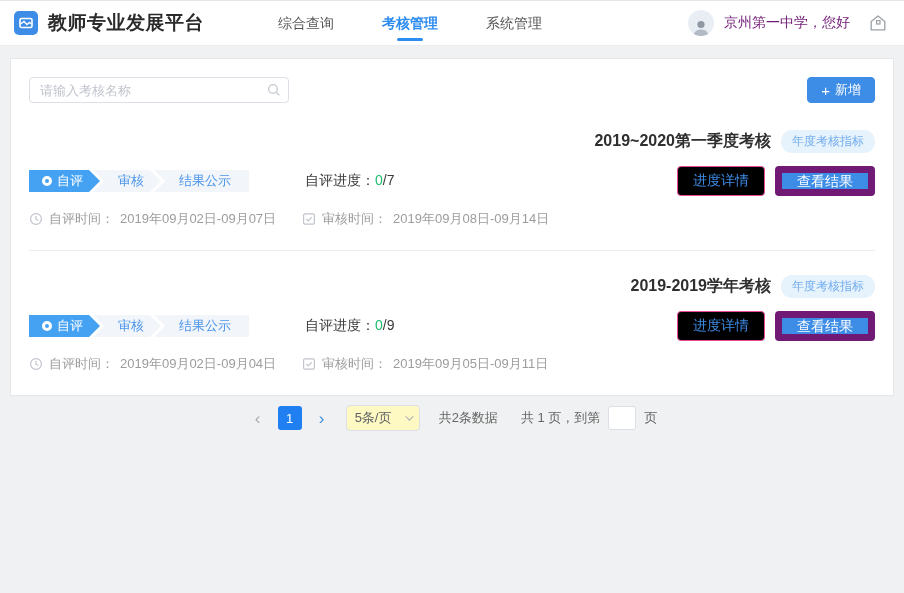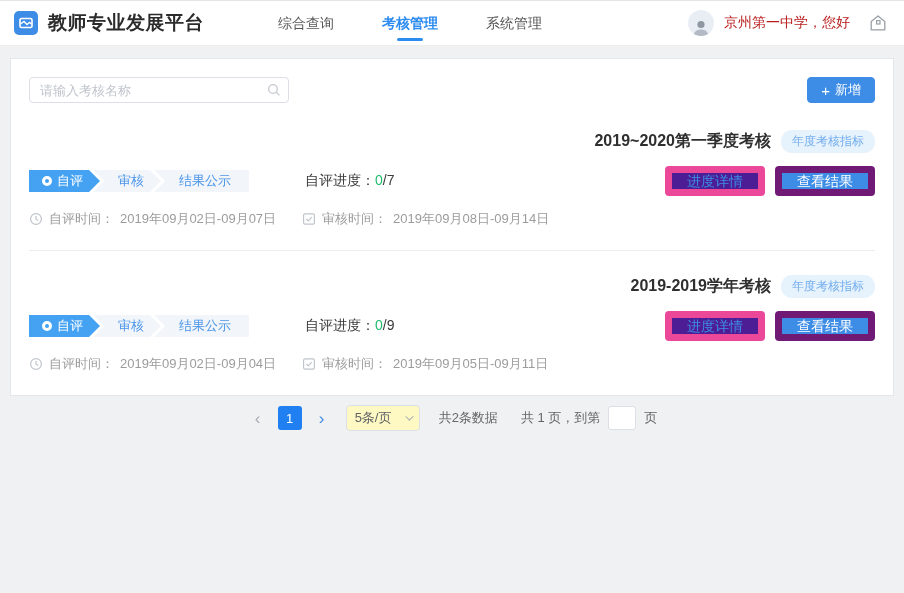--- a/index.html
+++ b/index.html
@@ -31,21 +31,21 @@
   .nav-item.active .lbl{ color:#2d8cf0; font-weight:bold; }
   .nav-item.active .underline{
     display:block; position:absolute; left:50%; transform:translateX(-50%);
     bottom:5px; width:26px; height:3px; border-radius:2px; background:#2d8cf0;
   }
   .header-right{ margin-left:auto; display:flex; align-items:center; }
   .avatar{
     width:26px; height:26px; border-radius:50%; background:#e9eef5;
     display:flex; align-items:flex-end; justify-content:center; overflow:hidden;
   }
-  .greeting{ font-size:14px; color:#b91c1c; margin:0 16px 0 10px; white-space:nowrap; }
+  .greeting{ font-size:14px; color:#701a75; margin:0 16px 0 10px; white-space:nowrap; }
   .home-btn{ display:flex; align-items:center; cursor:pointer; padding:2px; }
 
   
   .panel{
     position:absolute; left:10px; right:10px; top:58px; height:338px;
     background:#fff; border:1px solid #e4e6e8; padding:18px 18px 0;
   }
   .toolbar{ display:flex; align-items:center; justify-content:space-between; }
   .search-box{ position:relative; width:260px; }
   .search-input{
@@ -88,21 +88,21 @@
     background:#f2f6fa; color:#4a94ea; padding:0 18px 0 25px; margin-left:-7px;
     clip-path:polygon(0 0,100% 0,100% 100%,0 100%,11px 50%);
   }
   .progress{ margin-left:56px; font-size:14px; color:#3a3a3a; white-space:nowrap; }
   .progress .val{ color:#1fbe6e; }
   .card-actions{ margin-left:auto; display:flex; gap:10px; }
   .btn{
     height:30px; padding:0 15px; border-radius:4px; font-size:14px;
     cursor:pointer; font-family:inherit; white-space:nowrap;
   }
-  .btn-outline{ background:#4c1d95; border:7px solid #ec4899; color:#3d8ce6; }
+  .btn-outline{ background:#000000; border:1px solid #ec4899; color:#3d8ce6; }
   .btn-fill{ background:#3d8ce6; border:7px solid #701a75; color:#fff; }
   .times{ display:flex; align-items:center; margin-top:14px; font-size:13px; color:#9c9c9c; }
   .time-item{ display:flex; align-items:center; gap:6px; }
   .time-item + .time-item{ margin-left:26px; }
   .divider{ height:1px; background:#ececec; margin-top:22px; }
   .card + .card .card-title-row{ margin-top:24px; }
 
   
   .pager{
     position:absolute; top:405px; left:0; right:0;

